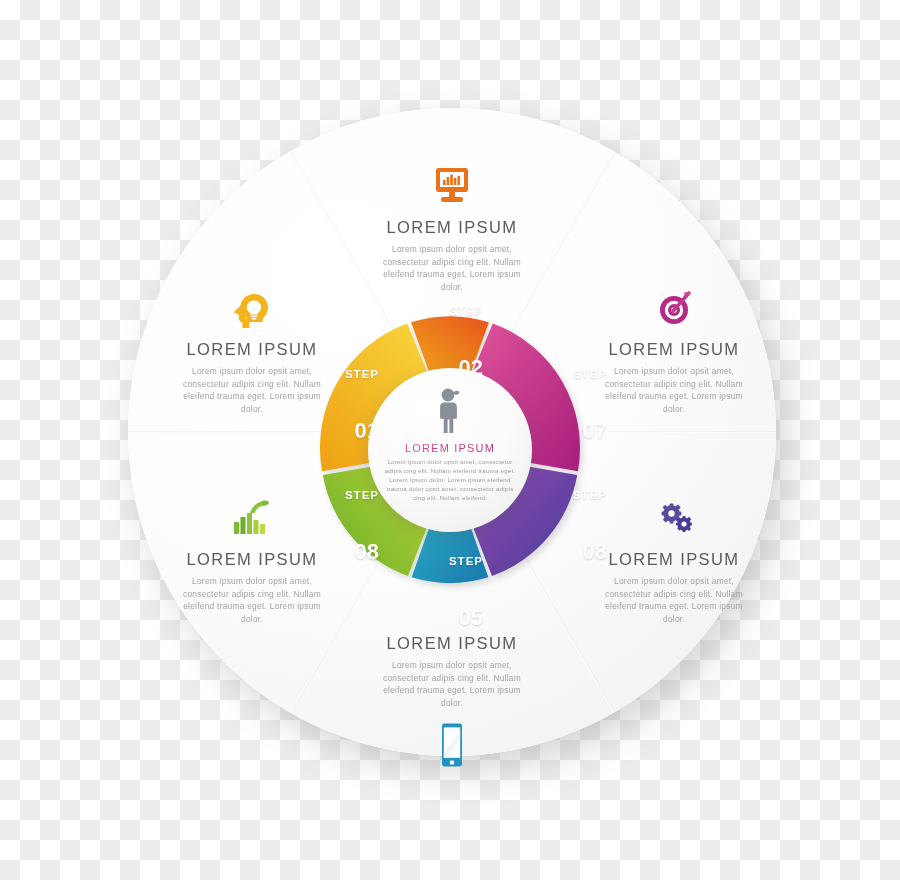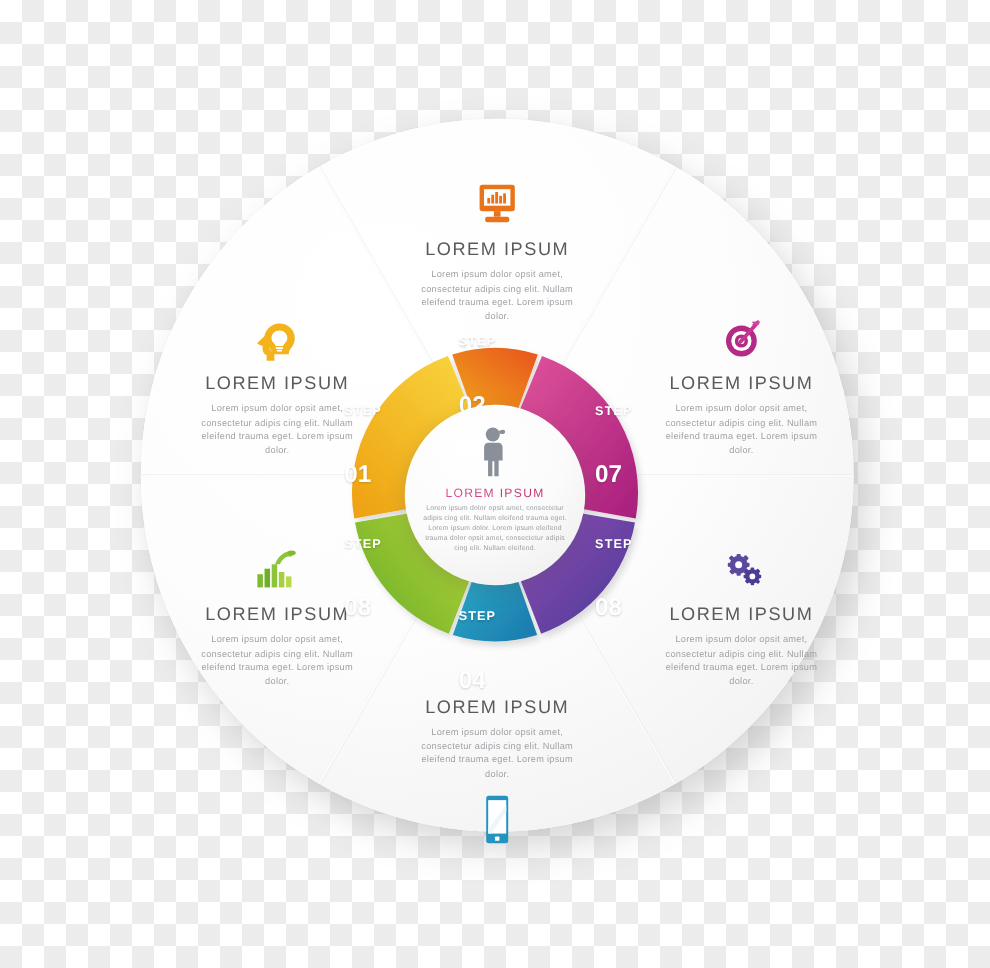--- a/index.html
+++ b/index.html
@@ -100,21 +100,21 @@
     left: 297px;
     top: 297px;
     width: 306px;
     height: 306px;
     z-index: 4;
   }
   #donut-wrap svg { display: block; }
 
   .step-txt {
     position: absolute;
-    text-align: left;
+    text-align: right;
     color: #ffffff;
     z-index: 7;
     pointer-events: none;
     text-shadow: 0 1px 2px rgba(0,0,0,0.18);
   }
   .step-txt .sw { font-size: 11.5px; letter-spacing: 1px; font-weight: 700; line-height: 12px; }
   .step-txt .sn { font-size: 22px; font-weight: 700; line-height: 30px; letter-spacing: 0px; margin-top: 36px; }
 
   
   #hub {
@@ -338,21 +338,21 @@
   <div class="step-txt" style="left:541px; top:368px; width:66px;">
     <div class="sw">STEP</div>
     <div class="sn">07</div>
   </div>
   <div class="step-txt" style="left:541px; top:489px; width:66px;">
     <div class="sw">STEP</div>
     <div class="sn">08</div>
   </div>
   <div class="step-txt" style="left:417px; top:555px; width:66px;">
     <div class="sw">STEP</div>
-    <div class="sn">04</div>
+    <div class="sn">05</div>
   </div>
   <div class="step-txt" style="left:313px; top:489px; width:66px;">
     <div class="sw">STEP</div>
     <div class="sn">08</div>
   </div>
 
   <div id="hub">
     <div>
       <svg width="34" height="48" viewBox="0 0 34 48" aria-hidden="true">
         <circle cx="15" cy="9" r="6.4" fill="#8a9099"></circle>

